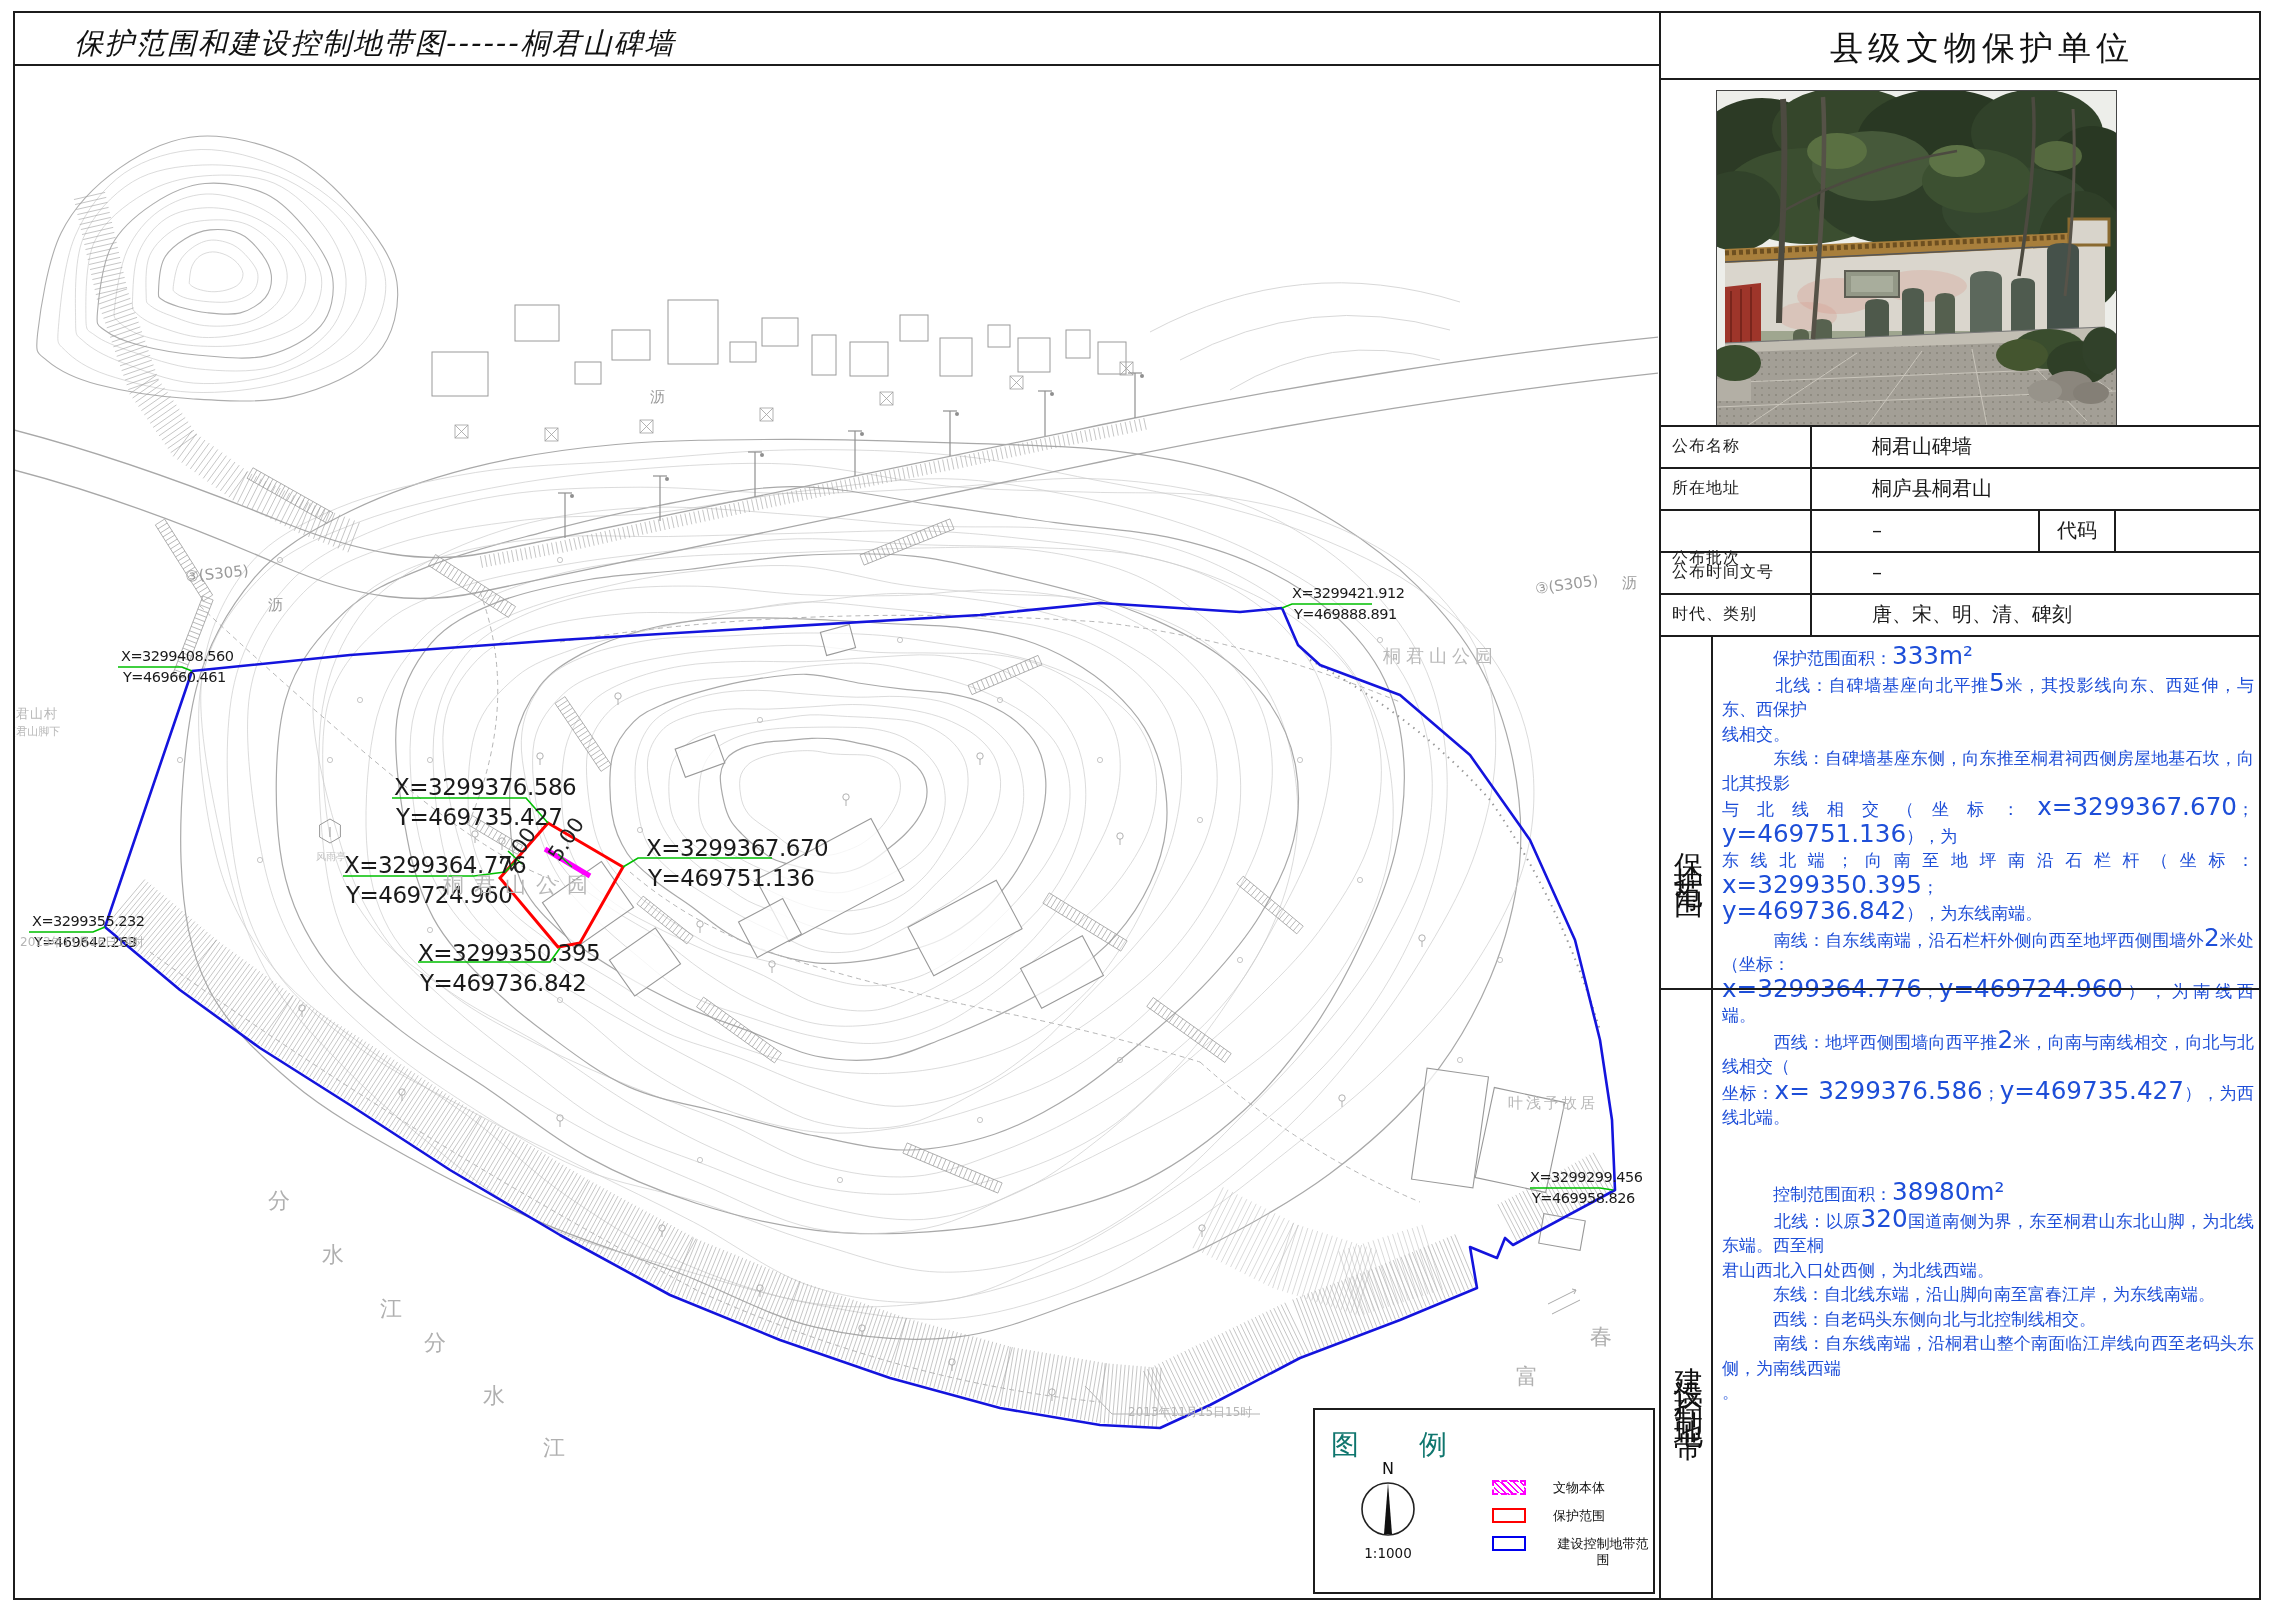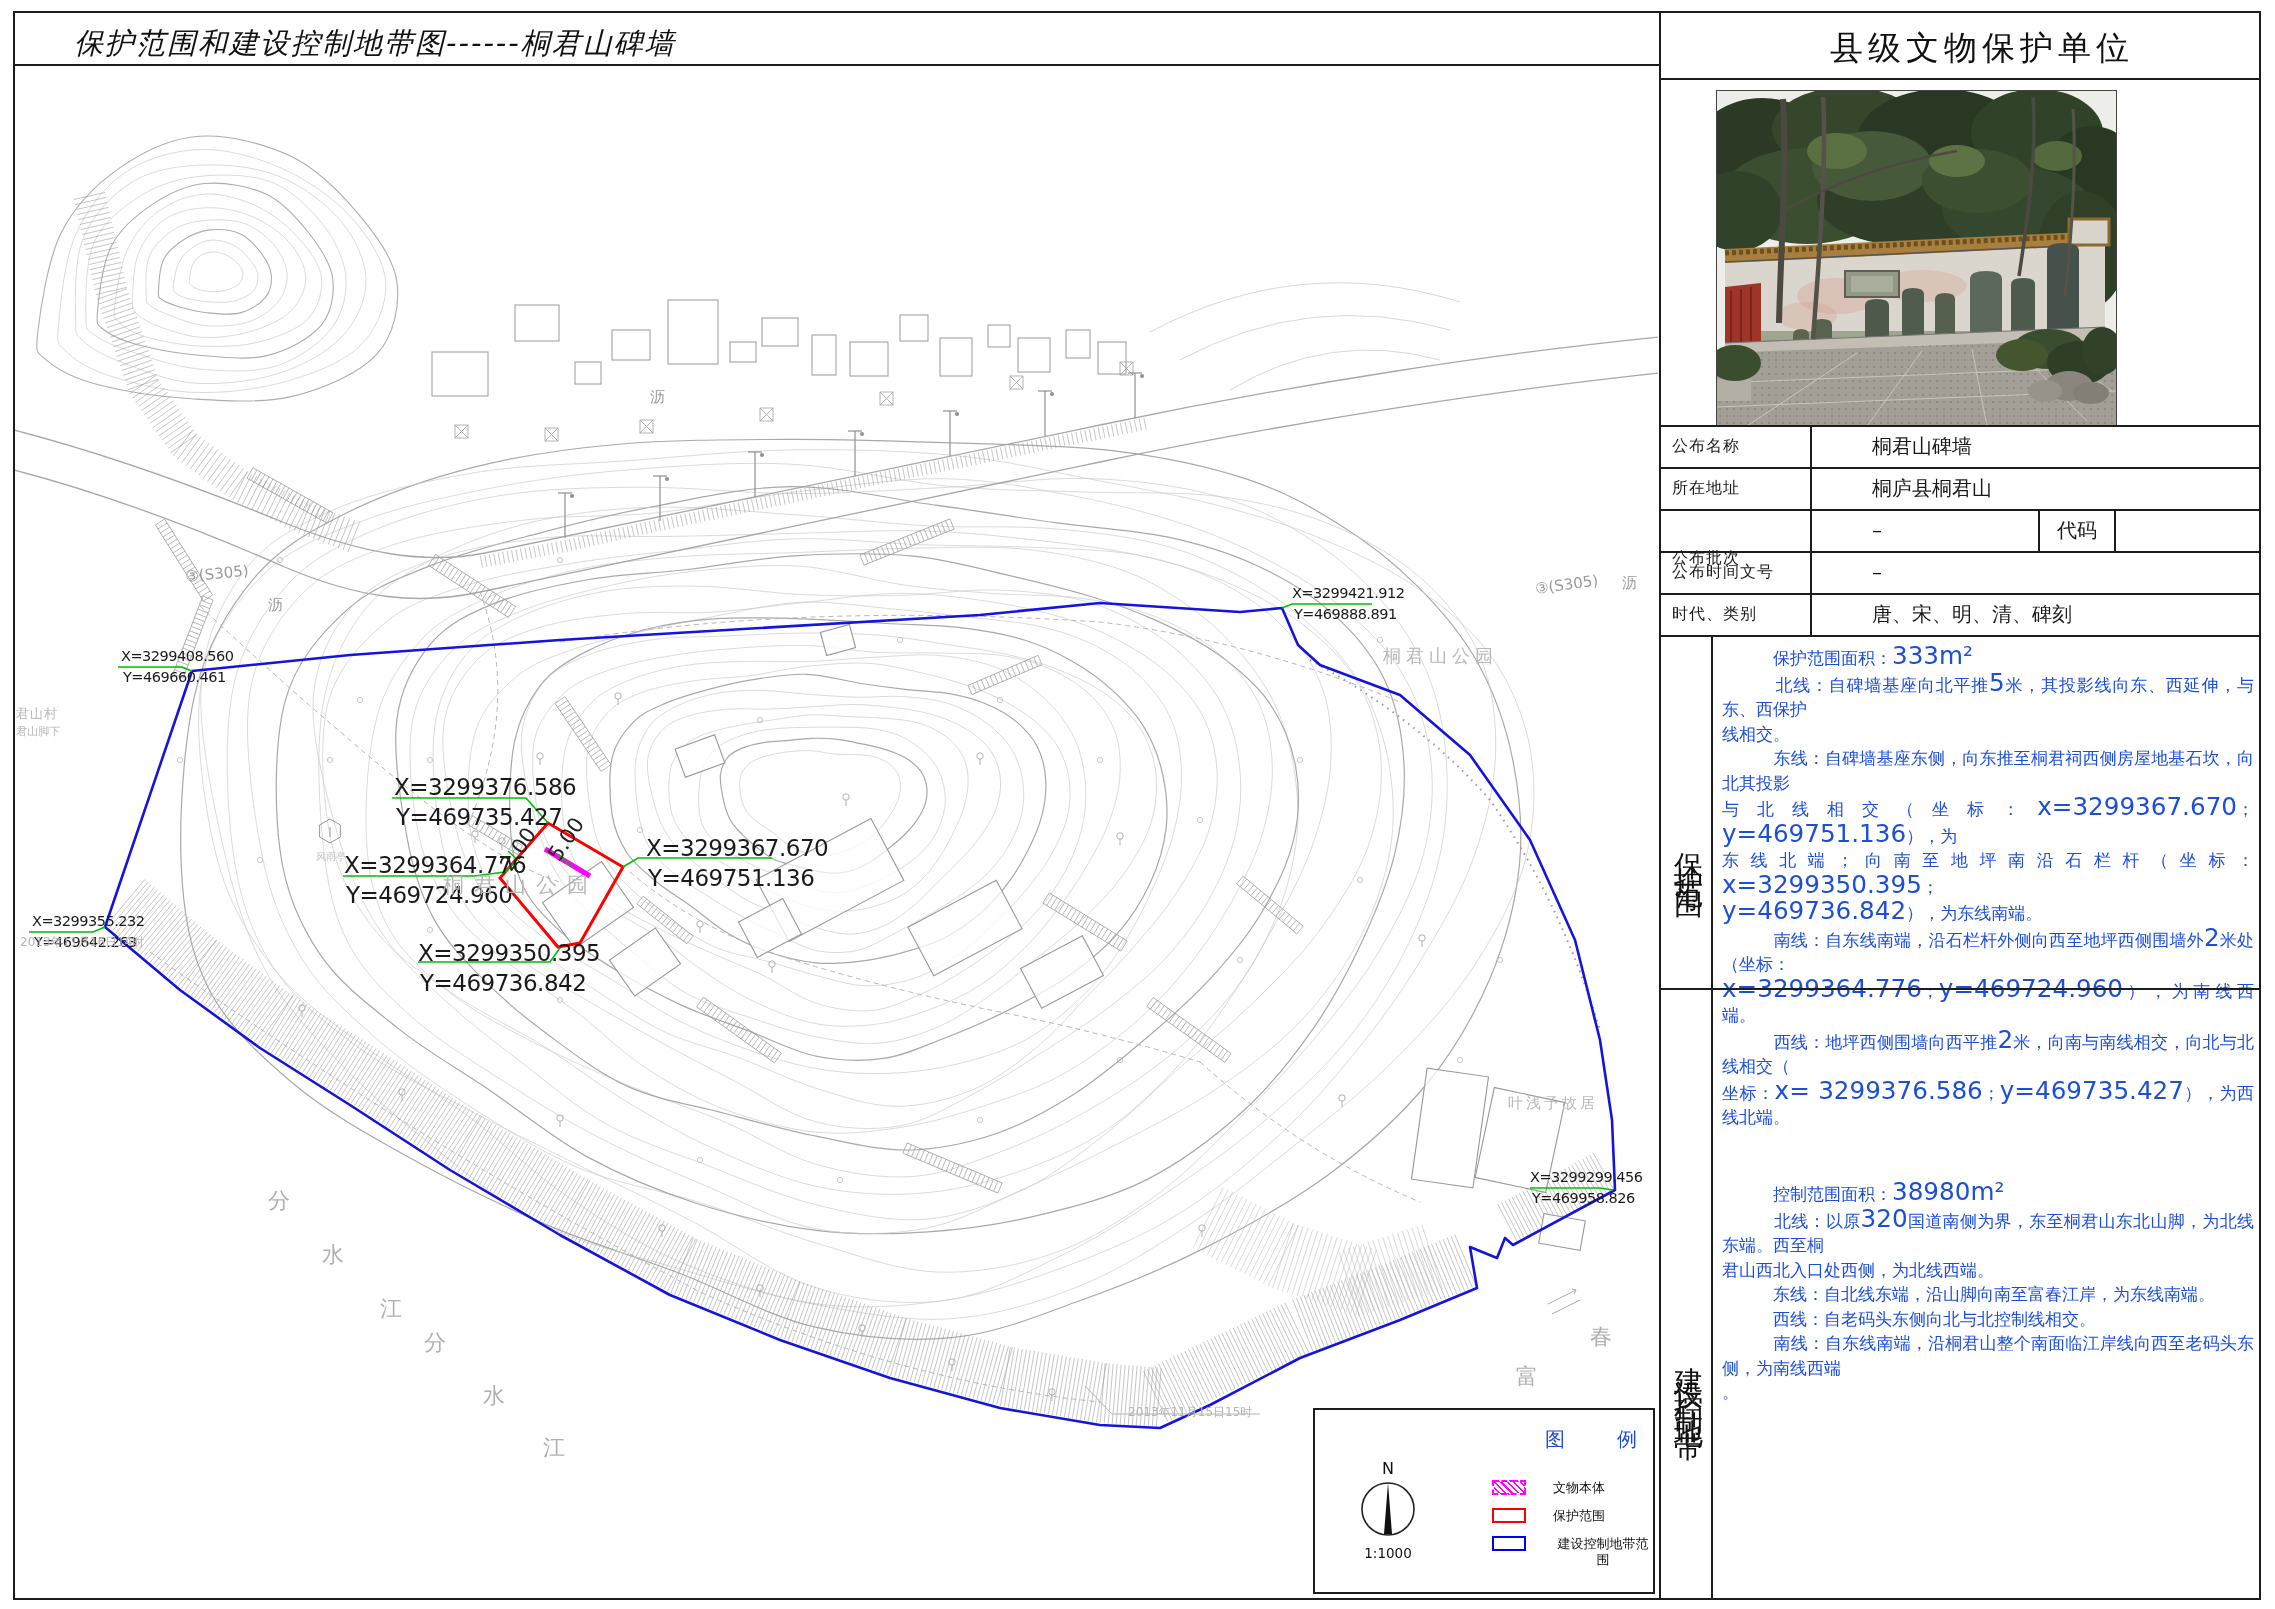--- a/index.html
+++ b/index.html
@@ -10,21 +10,21 @@
   .titleL{position:absolute;left:74px;top:24px;font-size:29px;letter-spacing:2px;color:#111;font-style:italic;}
   .titleR{position:absolute;left:1659px;top:26px;width:602px;text-align:center;font-size:33px;letter-spacing:5px;color:#111;padding-left:22px;}
   .cell-label{position:absolute;left:1672px;height:42px;line-height:42px;font-size:16px;letter-spacing:1px;}
   .cell-value{position:absolute;left:1872px;height:42px;line-height:42px;font-size:20px;}
   .cell-code{position:absolute;left:2040px;width:74px;height:42px;line-height:42px;text-align:center;font-size:20px;}
   .vlabel{position:absolute;left:1663px;width:46px;writing-mode:vertical-rl;text-orientation:upright;
           font-size:29px;letter-spacing:13px;color:#111;text-align:center;}
   .cad-text{position:absolute;left:1722px;width:532px;white-space:pre-wrap;font-size:17px;line-height:24.5px;color:#1d4ed8;text-align:justify;}
   .cad-text .lat{font-size:145%;line-height:1;font-family:"DejaVu Sans",sans-serif;}
   .legend-box{position:absolute;left:1313px;top:1408px;width:342px;height:186px;background:#fff;border:2px solid #1c1c1c;box-sizing:border-box;}
-  .legend-title{position:absolute;left:0;top:16px;width:100%;text-align:right;font-size:20px;letter-spacing:16px;text-indent:16px;color:#1d4ed8;}
+  .legend-title{position:absolute;left:0;top:16px;width:100%;text-align:left;font-size:28px;letter-spacing:16px;text-indent:16px;color:#0f766e;}
   .sw{position:absolute;left:177px;width:34px;height:15px;box-sizing:border-box;}
   .sw-label{position:absolute;left:238px;font-size:13px;line-height:16px;color:#111;text-align:center;}
 </style>
 </head>
 <body>
 
 <div class="page">
 
   <svg id="map" class="abs" style="left:0;top:0" width="2275" height="1609" viewBox="0 0 2275 1609">
     <defs>

